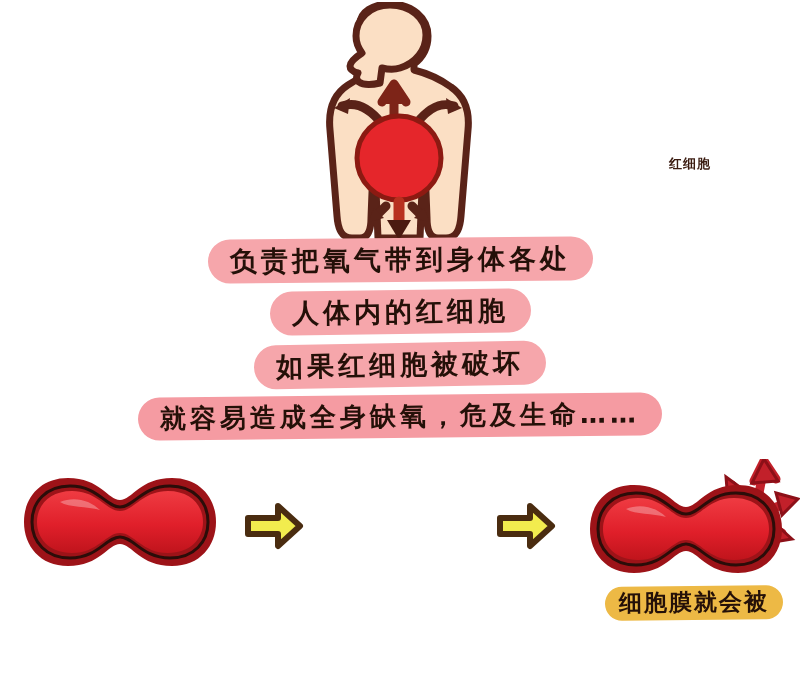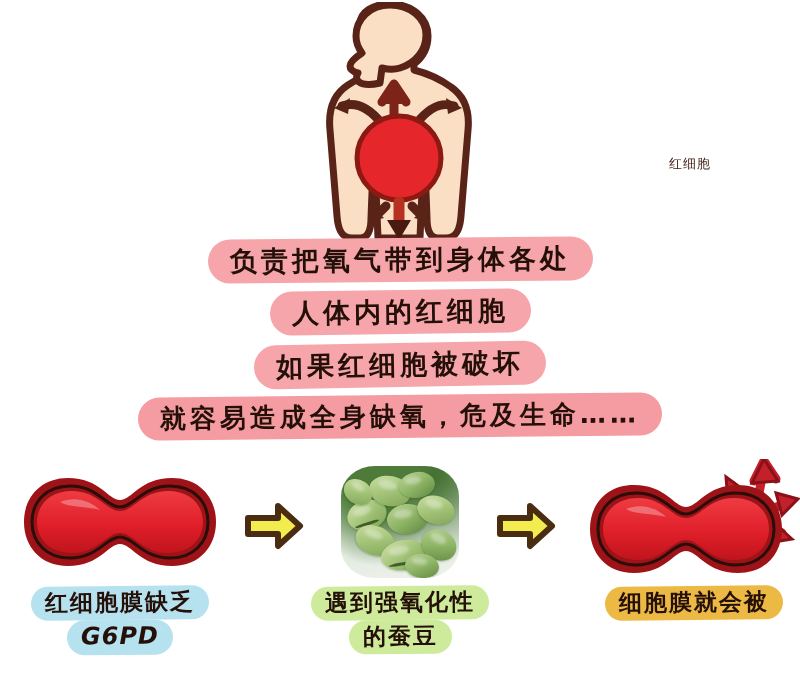--- a/index.html
+++ b/index.html
@@ -36,21 +36,21 @@
   .cell-label-in-body {
     position: absolute;
     left: 355px;
     top: 155px;
     width: 90px;
     text-align: center;
     font-size: 13px;
     line-height: 1;
     color: #3a1b10;
     letter-spacing: 1px;
-    font-weight: 400;
+    font-weight: 700;
     pointer-events: none;
   }
 
   
   .sentences {
     position: absolute;
     left: 0;
     top: 238px;
     width: 800px;
   }
@@ -308,52 +308,28 @@
                    C 118 41 126 21 152 21
                    C 174 21 187 35 187 52
                    C 187 69 174 83 152 83
                    C 126 83 118 63 104 63
                    C 90 63 82 83 56 83
                    C 34 83 21 69 21 52
                    C 21 35 34 21 56 21 Z" fill="url(#rbcA)"></path>
           <path d="M44 32 C 58 26 74 30 84 40 C 70 36 54 38 44 32 Z" fill="rgba(255,255,255,.30)"></path>
         </svg>
       </div>
-      <div class="caption">
-        <div><span class="cap-line cap-blue">红细胞膜缺乏</span></div>
-        <div><span class="cap-line cap-blue cap-en">G6PD</span></div>
-      </div>
     </div>
 
     <div class="arrow arrow-1">
       <svg width="60" height="52" viewBox="0 0 60 52">
         <path d="M4 18 L34 18 L34 6 L56 26 L34 46 L34 34 L4 34 Z" fill="#f2ec4e" stroke="#4a2c10" stroke-width="6" stroke-linejoin="round" stroke-linecap="round"></path>
       </svg>
     </div>
 
-    <div class="step step-b">
-      <div class="art">
-        <div class="bean-frame">
-          <div class="bean seam" style="left:6px;  top:34px; width:40px; height:30px; transform:rotate(-18deg);"></div>
-          <div class="bean" style="left:28px; top:10px; width:42px; height:30px; transform:rotate(12deg);"></div>
-          <div class="bean dark" style="left:58px; top:6px;  width:36px; height:26px; transform:rotate(-8deg);"></div>
-          <div class="bean" style="left:14px; top:60px; width:40px; height:29px; transform:rotate(22deg);"></div>
-          <div class="bean dark" style="left:46px; top:38px; width:40px; height:30px; transform:rotate(-6deg);"></div>
-          <div class="bean" style="left:76px; top:30px; width:38px; height:28px; transform:rotate(16deg);"></div>
-          <div class="bean seam" style="left:40px; top:74px; width:46px; height:30px; transform:rotate(-10deg);"></div>
-          <div class="bean dark" style="left:80px; top:64px; width:36px; height:30px; transform:rotate(28deg);"></div>
-          <div class="bean" style="left:2px;  top:14px; width:30px; height:24px; transform:rotate(34deg);"></div>
-          <div class="bean dark" style="left:64px; top:88px; width:34px; height:24px; transform:rotate(8deg);"></div>
-        </div>
-      </div>
-      <div class="caption">
-        <div><span class="cap-line cap-green">遇到强氧化性</span></div>
-        <div><span class="cap-line cap-green">的蚕豆</span></div>
-      </div>
-    </div>
 
     <div class="arrow arrow-2">
       <svg width="60" height="52" viewBox="0 0 60 52">
         <path d="M4 18 L34 18 L34 6 L56 26 L34 46 L34 34 L4 34 Z" fill="#f2ec4e" stroke="#4a2c10" stroke-width="6" stroke-linejoin="round" stroke-linecap="round"></path>
       </svg>
     </div>
 
     <div class="step step-c">
       <div class="art">
         <svg class="rbc" width="216" height="120" viewBox="0 0 216 120" style="margin-top:-6px">

